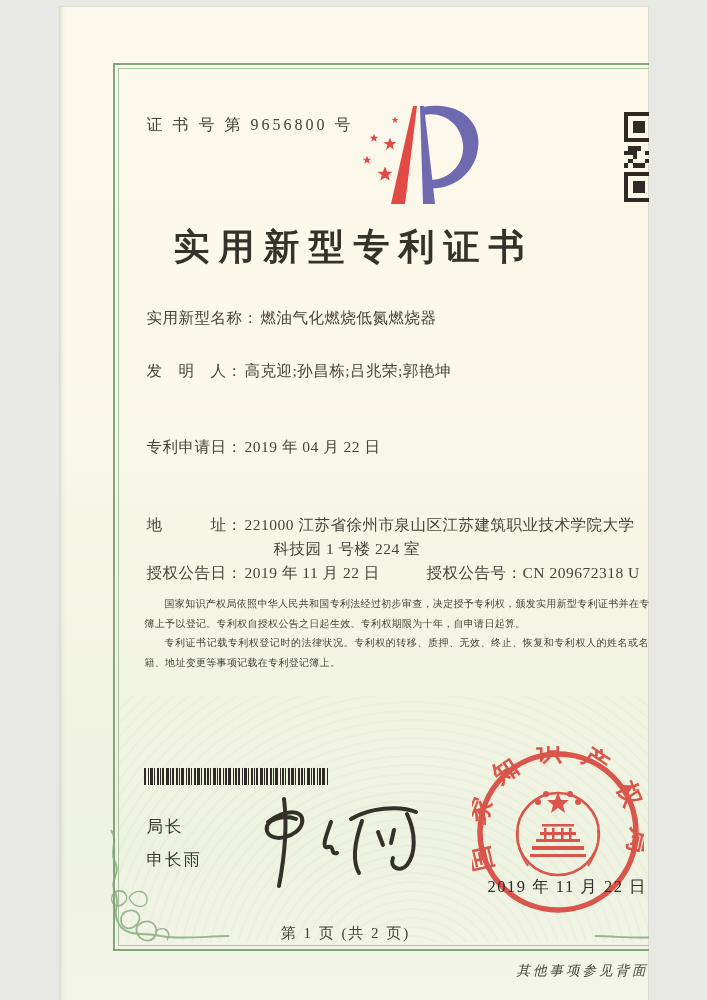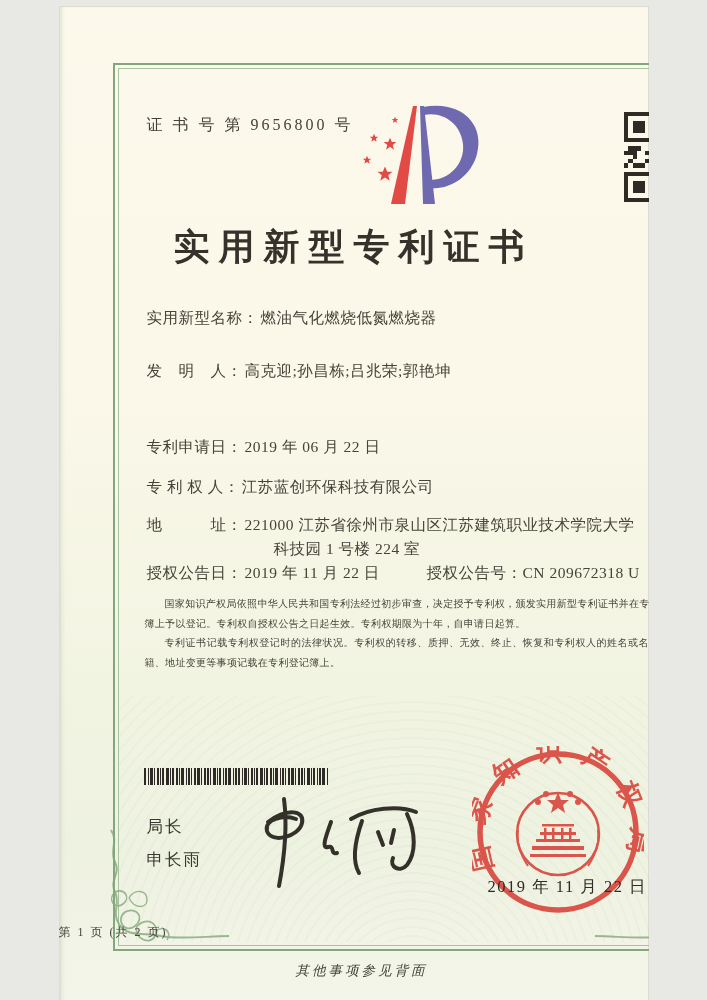--- a/index.html
+++ b/index.html
@@ -23,22 +23,22 @@
   .addr2{position:absolute;left:215px;top:533px;font-size:15.5px;color:#45433a;letter-spacing:.5px;}
   .grant-no{position:absolute;left:368px;top:557px;font-size:15.5px;color:#45433a;letter-spacing:.5px;white-space:nowrap;text-align:right;}
   .paras{position:absolute;left:86px;top:588px;width:536px;}
   .paras p{margin:0;text-indent:2em;font-size:10px;line-height:1.95;color:#47443b;text-align:justify;letter-spacing:.3px;}
   .barcode{position:absolute;left:85px;top:762px;width:186px;height:17px;}
   .sig-title{position:absolute;left:88px;top:810px;font-size:16.5px;letter-spacing:2px;color:#3a3830;}
   .sig-name{position:absolute;left:88px;top:843px;font-size:16.5px;letter-spacing:2px;color:#3a3830;text-align:center;}
   .signature{position:absolute;left:182px;top:786px;width:205px;height:102px;}
   .seal{position:absolute;left:413px;top:740px;width:172px;height:172px;opacity:.9;}
   .seal-date{position:absolute;left:429px;top:870px;font-size:16.5px;letter-spacing:1.5px;color:#2e2c26;z-index:5;}
-  .page-num{position:absolute;left:0;right:16px;top:918px;text-align:left;font-size:12px;letter-spacing:2px;color:#45433a;}
-  .back-note{position:absolute;left:16px;right:0;top:956px;text-align:center;font-size:13.5px;letter-spacing:3px;
+  .page-num{position:absolute;left:0;right:16px;top:918px;text-align:center;font-size:15px;letter-spacing:2px;color:#45433a;}
+  .back-note{position:absolute;left:16px;right:0;top:956px;text-align:right;font-size:13.5px;letter-spacing:3px;
     color:#46443b;font-style:italic;}
   .flourish{position:absolute;top:822px;width:132px;height:124px;}
   .flourish.fl-left{left:44px;}
   .flourish.fl-right{left:530px;transform:scaleX(-1);}
 </style>
 </head>
 <body>
 
 <div class="page">
 
@@ -278,24 +278,21 @@
 
   <div class="title">实用新型专利证书</div>
 
   <div class="row" style="top:302px">
     <span class="lbl">实用新型名称：</span><span>燃油气化燃烧低氮燃烧器</span>
   </div>
   <div class="row" style="top:355px">
     <span class="lbl">发　明　人：</span><span>高克迎;孙昌栋;吕兆荣;郭艳坤</span>
   </div>
   <div class="row" style="top:431px">
-    <span class="lbl">专利申请日：</span><span>2019 年 06 月 22 日</span>
-  </div>
-  <div class="row" style="top:471px">
-    <span class="lbl">专 利 权 人：</span><span>江苏蓝创环保科技有限公司</span>
+    <span class="lbl">专利申请日：</span><span>2019 年 04 月 22 日</span>
   </div>
   <div class="row" style="top:509px">
     <span class="lbl">地　　　址：</span><span>221000 江苏省徐州市泉山区江苏建筑职业技术学院大学</span>
   </div>
   <div class="addr2">科技园 1 号楼 224 室</div>
   <div class="row" style="top:557px">
     <span class="lbl">授权公告日：</span><span>2019 年 11 月 22 日</span>
   </div>
   <div class="grant-no">
     <span class="lbl">授权公告号：</span><span>CN 209672318 U</span>

